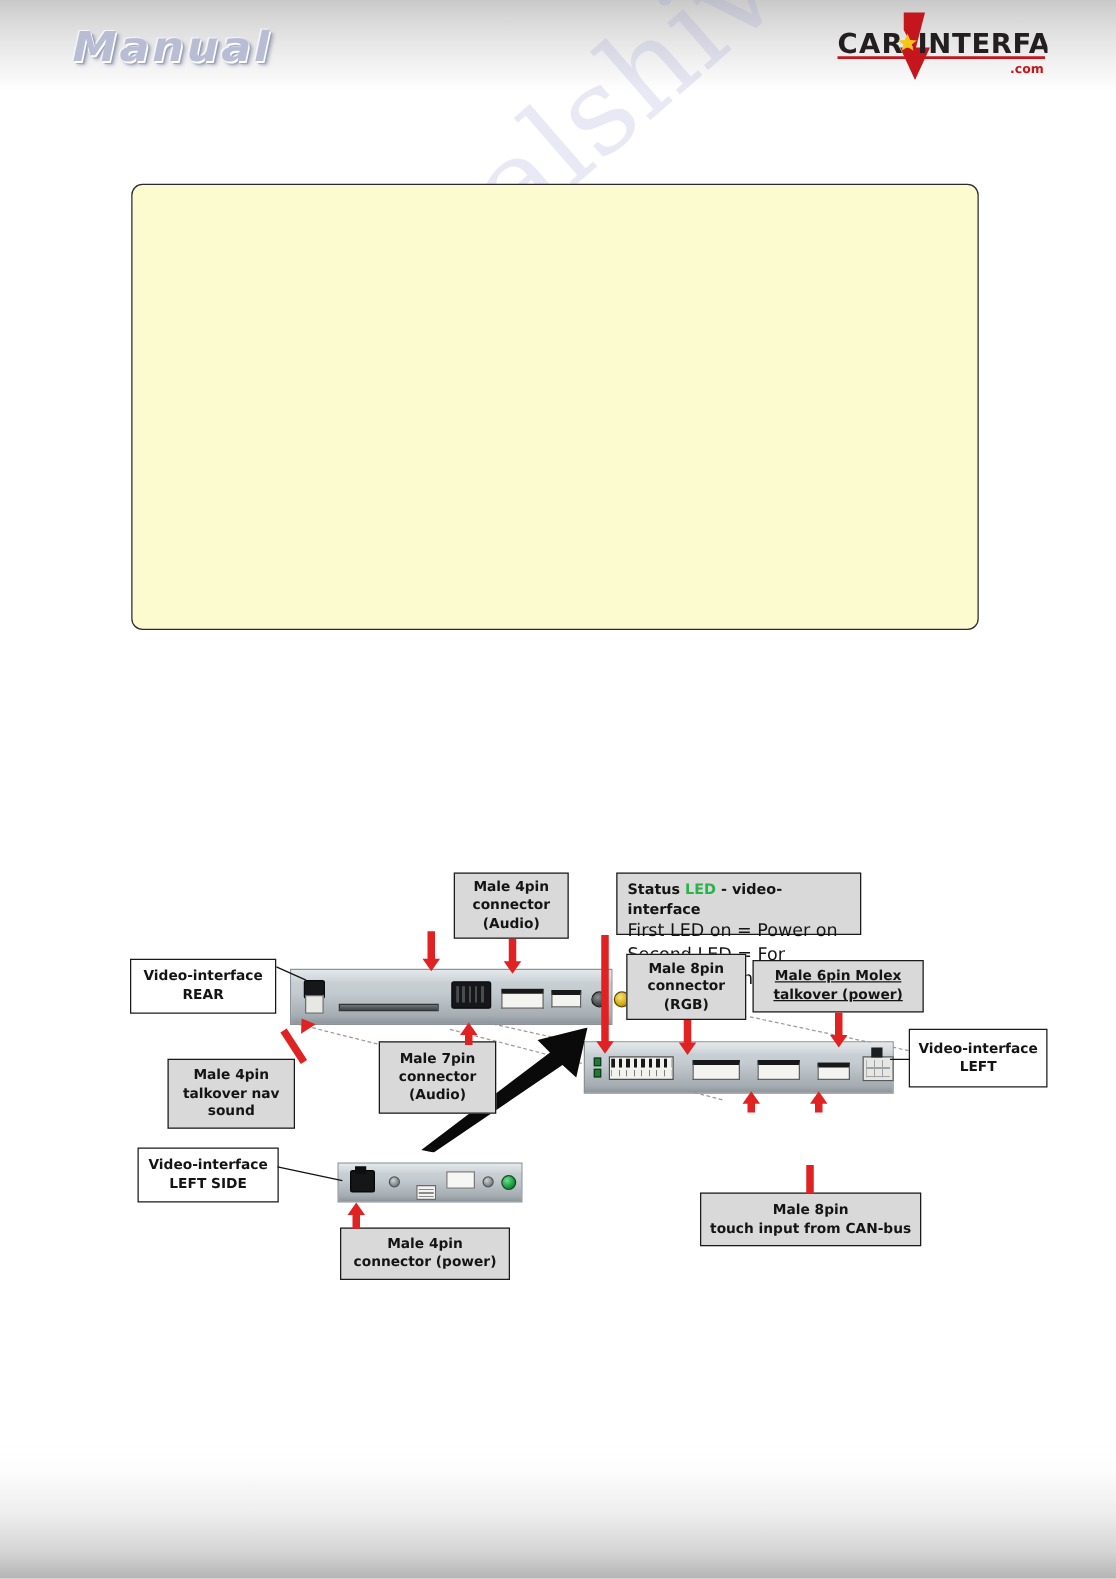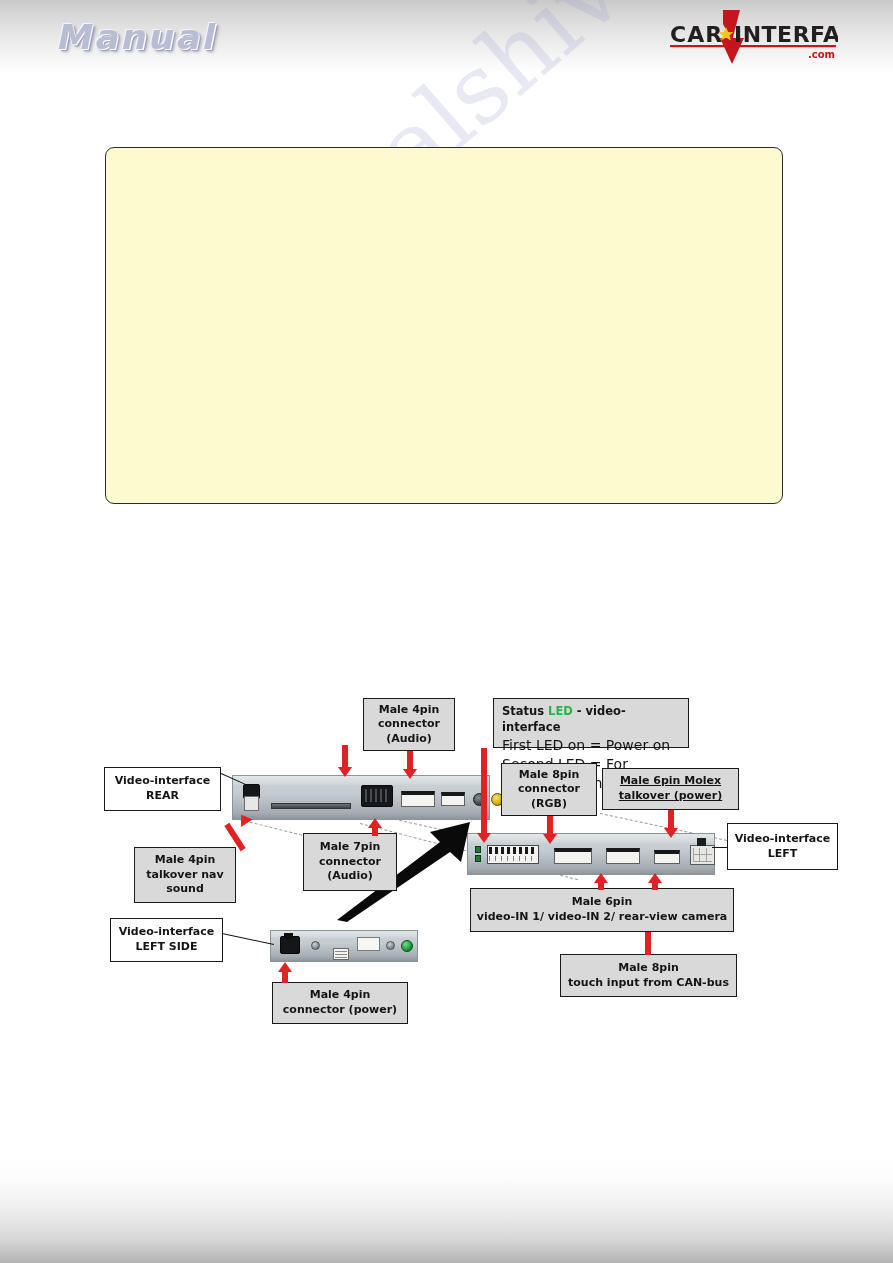--- a/index.html
+++ b/index.html
@@ -325,24 +325,20 @@
       <div class="shaft" style="left:4px;top:0;width:6px;height:19px;"></div>
       <div class="head down" style="left:0;top:18px;"></div>
     </div>
 
     <div class="lbl white" style="left:727px;top:133px;width:111px;height:47px;flex-direction:column;">
       <span>Video-interface</span>
       <span>LEFT</span>
     </div>
     <div class="leader" style="left:712px;top:157px;width:16px;"></div>
 
-    <div class="lbl" style="left:470px;top:198px;width:264px;height:44px;flex-direction:column;">
-      <span>Male 6pin</span>
-      <span>video-IN 1/ video-IN 2/ rear-view camera</span>
-    </div>
     <div class="arrow" style="left:594px;top:183px;width:14px;height:17px;">
       <div class="shaft" style="left:4px;top:8px;width:6px;height:9px;"></div>
       <div class="head up" style="left:0;top:0;"></div>
     </div>
     <div class="arrow" style="left:648px;top:183px;width:14px;height:17px;">
       <div class="shaft" style="left:4px;top:8px;width:6px;height:9px;"></div>
       <div class="head up" style="left:0;top:0;"></div>
     </div>
 
     <div class="lbl" style="left:560px;top:264px;width:177px;height:43px;flex-direction:column;">

